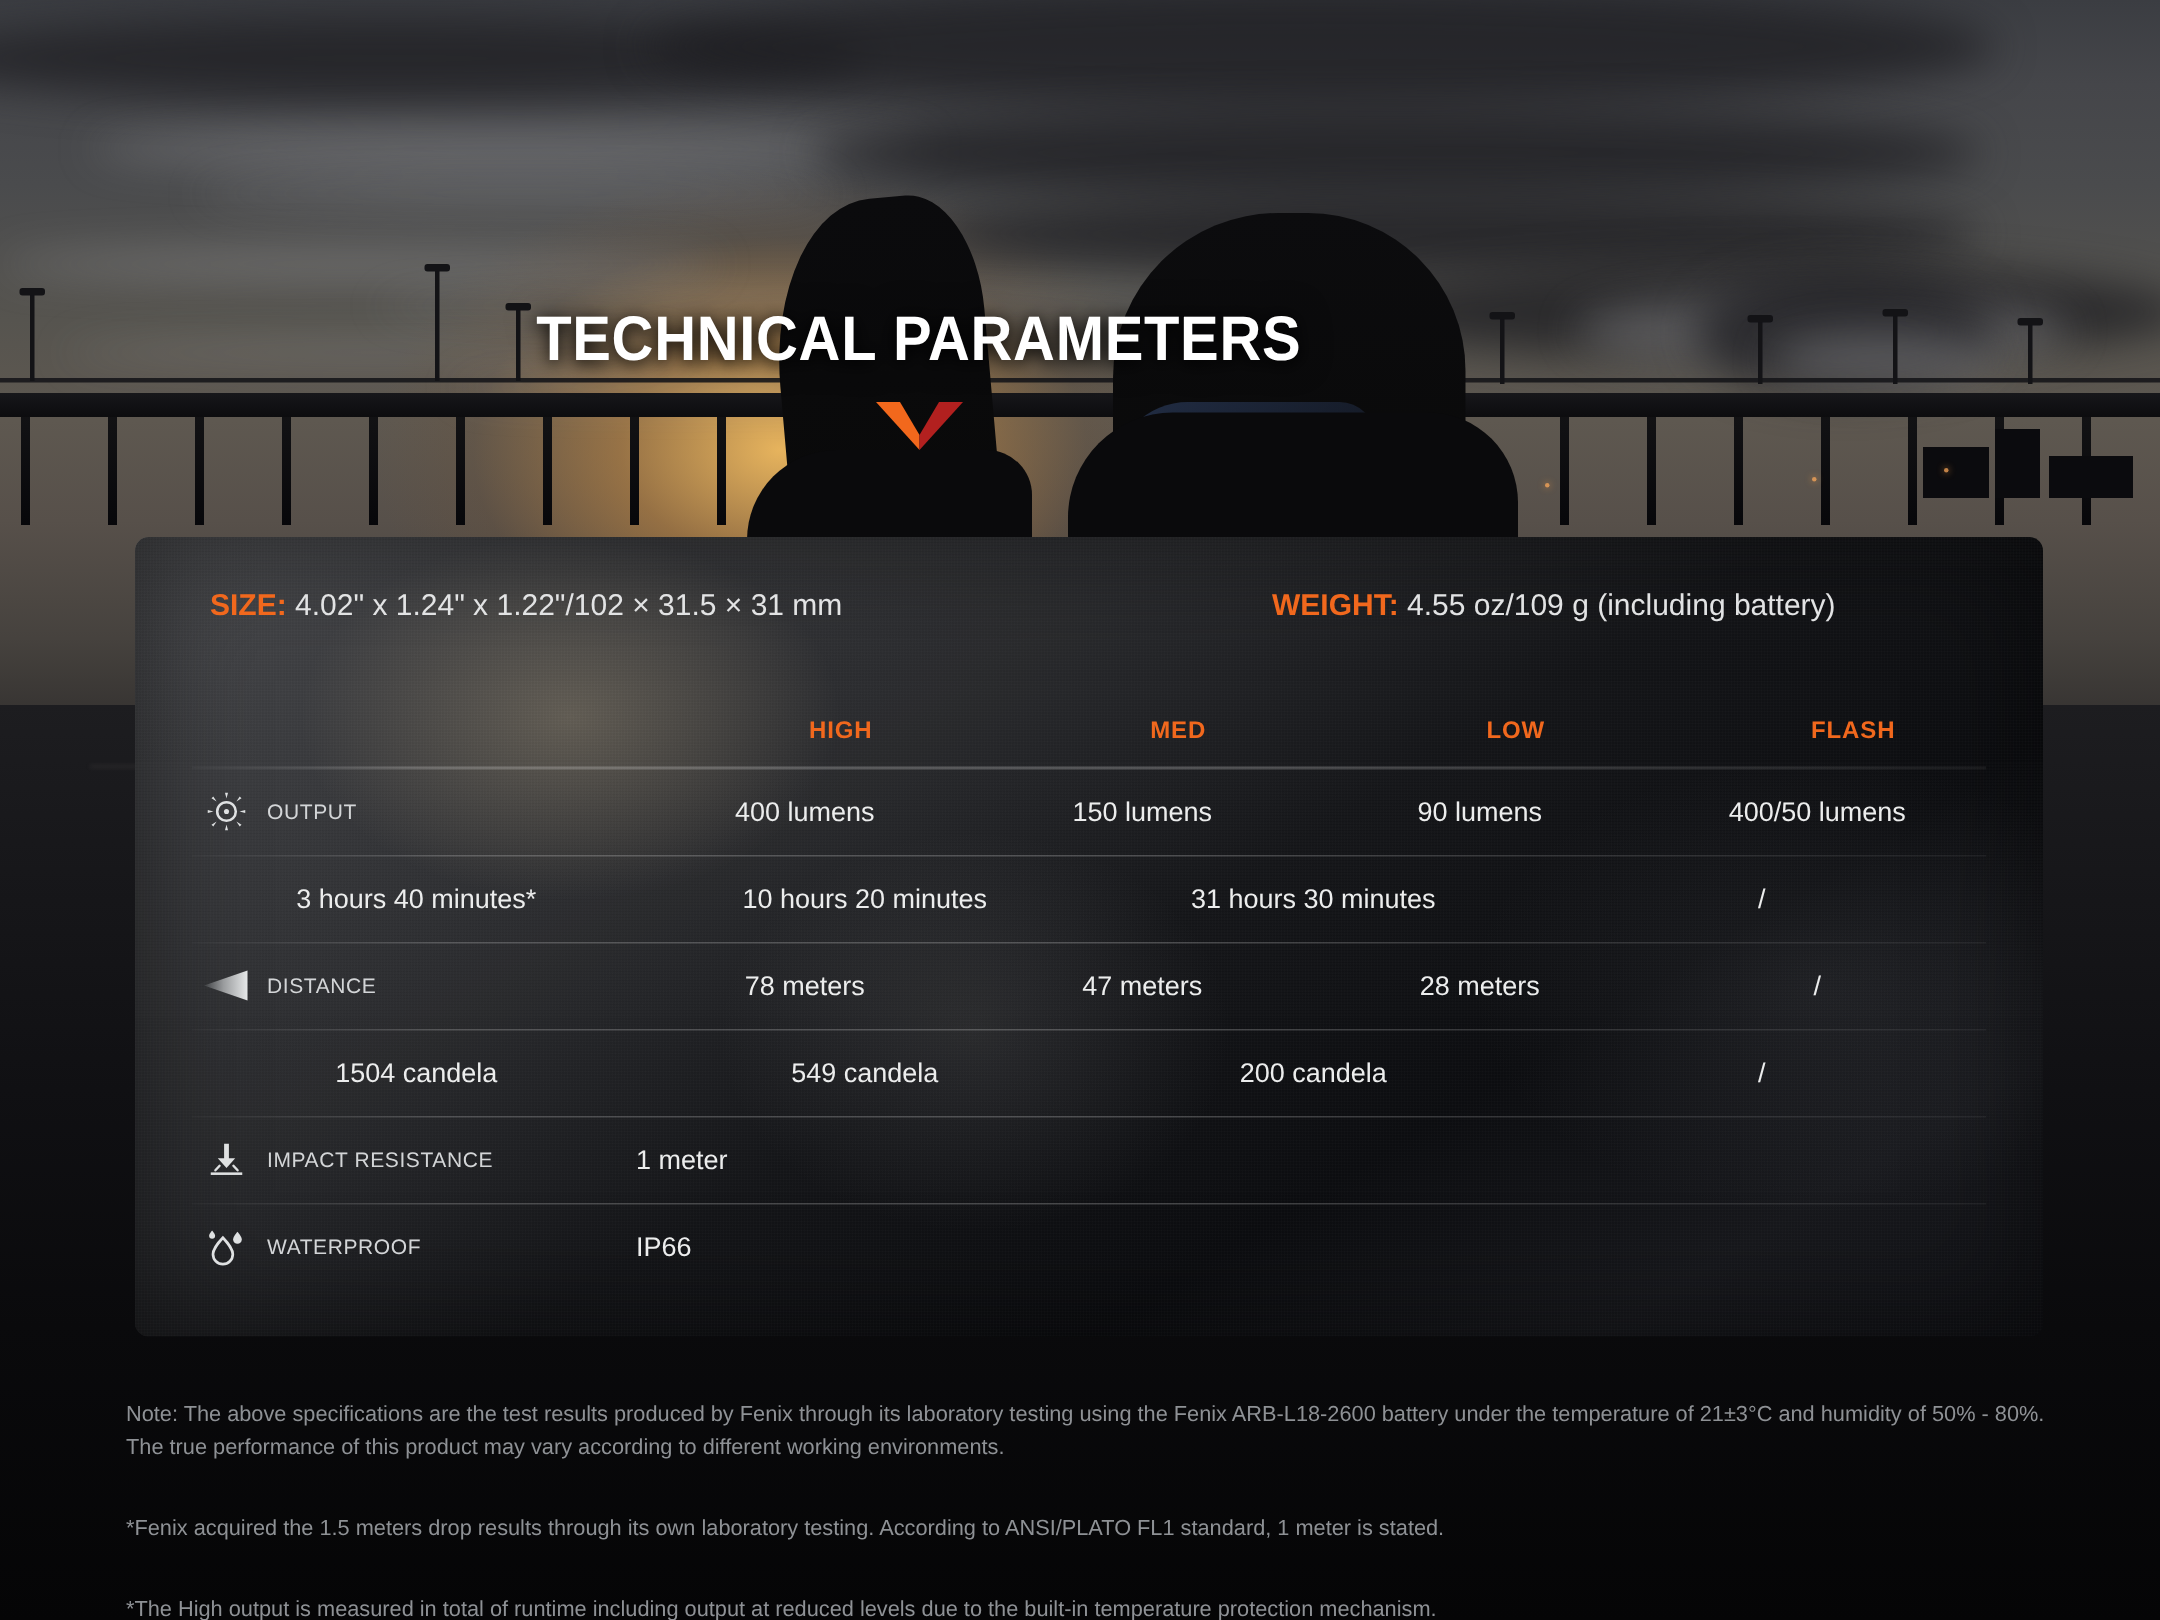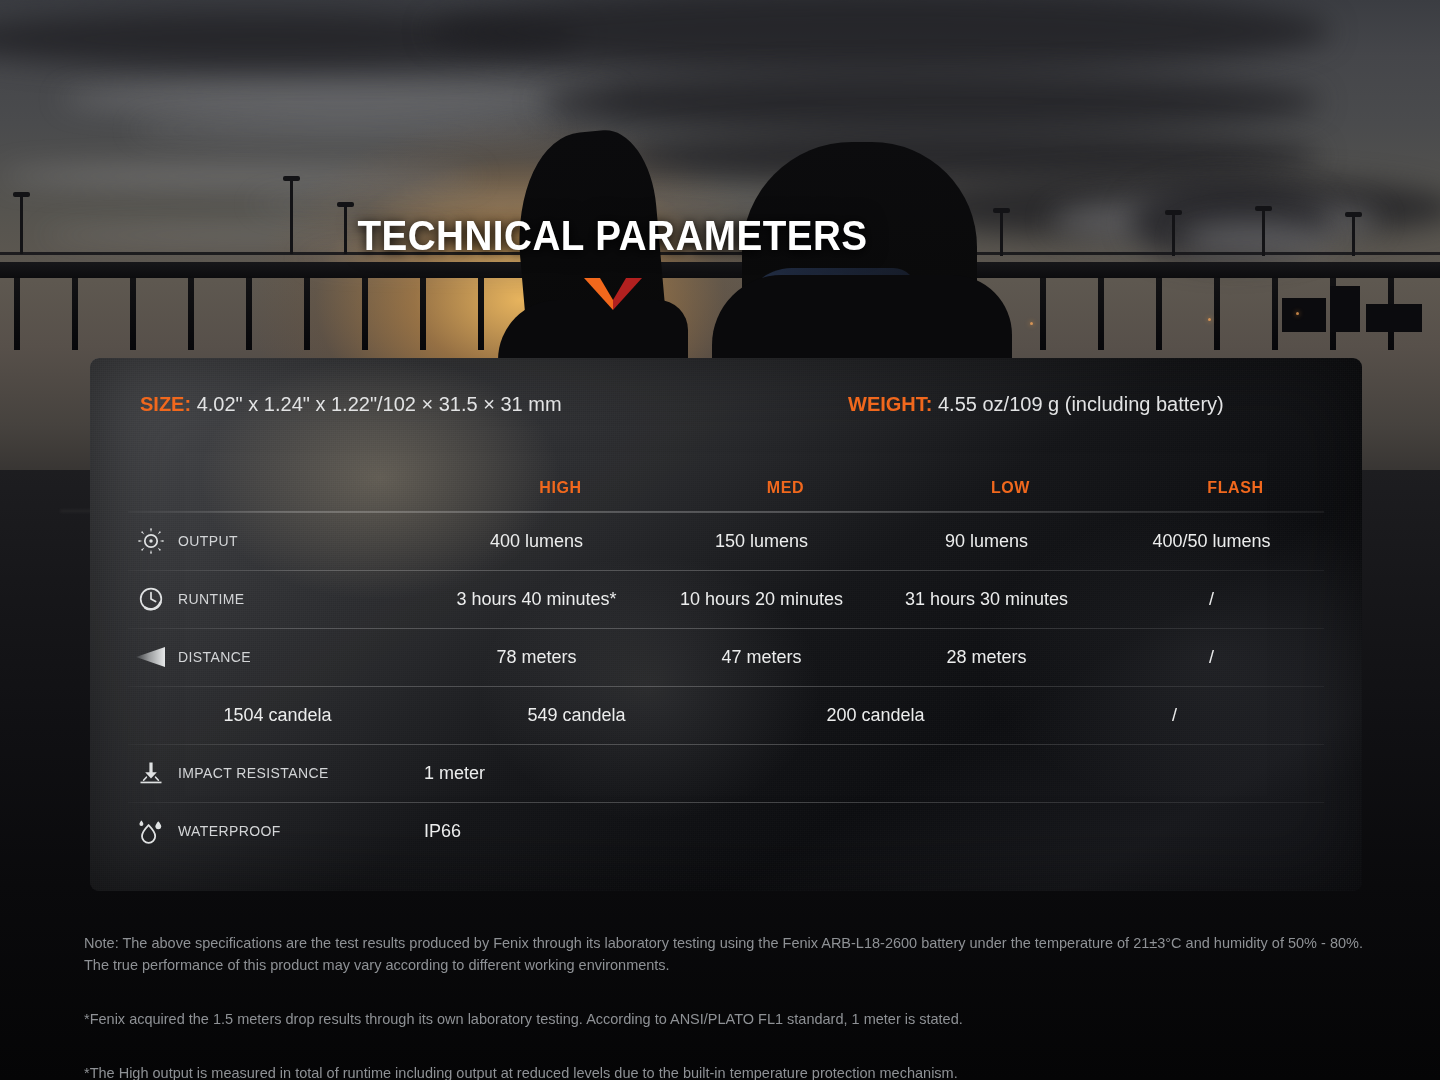--- a/index.html
+++ b/index.html
@@ -84,21 +84,21 @@
   }
   .sil-b2 { left: 712px; top: 275px; width: 300px; height: 160px; border-radius: 70px 60px 0 0; }
   .sil-bsh { 
     position:absolute; left: 742px; top: 268px; width: 175px; height: 110px;
     background: linear-gradient(135deg, rgba(38,52,80,0.85), rgba(20,26,40,0.4));
     border-radius: 50px 24px 0 0;
   }
 
   
   #title-block {
-    position: absolute; left: 0; top: 212px; width: 1225px;
+    position: absolute; left: 0; top: 202px; width: 1225px;
     text-align: center; z-index: 6;
   }
   #main-title {
     font-family: "Liberation Sans", sans-serif;
     font-size: 42px;
     font-weight: bold;
     letter-spacing: 0.5px;
     color: #ffffff;
     transform: scaleX(0.92);
     text-shadow: 0 2px 10px rgba(0,0,0,0.9), 0 0 22px rgba(0,0,0,0.6);
@@ -299,30 +299,20 @@
         </span>
         <span class="lbl-txt">OUTPUT</span>
       </div>
       <div class="c-val"><span class="val-txt">400 lumens</span></div>
       <div class="c-val"><span class="val-txt">150 lumens</span></div>
       <div class="c-val"><span class="val-txt">90 lumens</span></div>
       <div class="c-val"><span class="val-txt">400/50 lumens</span></div>
     </div>
 
     <div class="trow data-row">
-      <div class="c-label">
-        <span class="icon">
-          <svg width="26" height="26" viewBox="0 0 26 26">
-            <circle cx="13" cy="13" r="10.3" fill="none" stroke="#dfe1e2" stroke-width="1.7"></circle>
-            <path d="M13 6.6 L13 13 L17.6 15.6" fill="none" stroke="#dfe1e2" stroke-width="1.7" stroke-linecap="round" stroke-linejoin="round"></path>
-            <path d="M22.4 16.5 A10.3 10.3 0 0 1 7.5 21.8" fill="none" stroke="#dfe1e2" stroke-width="2.6" stroke-linecap="round"></path>
-          </svg>
-        </span>
-        <span class="lbl-txt">RUNTIME</span>
-      </div>
       <div class="c-val"><span class="val-txt">3 hours 40 minutes*</span></div>
       <div class="c-val"><span class="val-txt">10 hours 20 minutes</span></div>
       <div class="c-val"><span class="val-txt">31 hours 30 minutes</span></div>
       <div class="c-val"><span class="val-txt">/</span></div>
     </div>
 
     <div class="trow data-row">
       <div class="c-label">
         <span class="icon">
           <svg width="30" height="22" viewBox="0 0 30 22">

